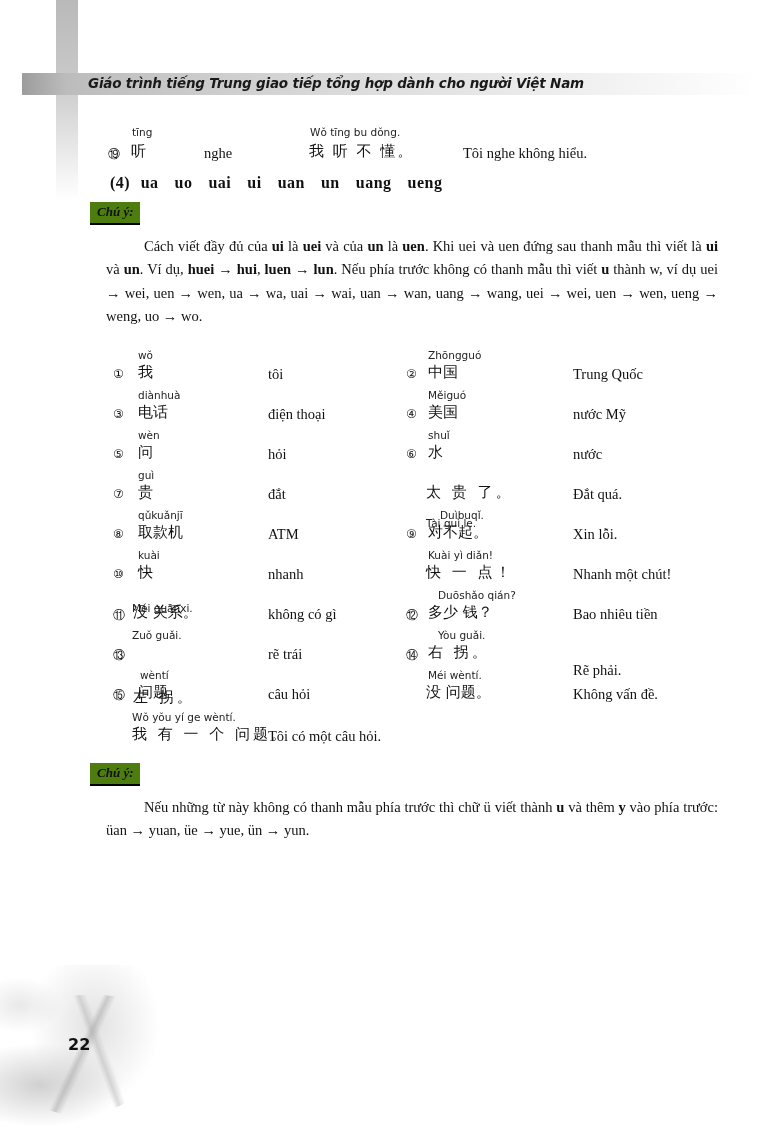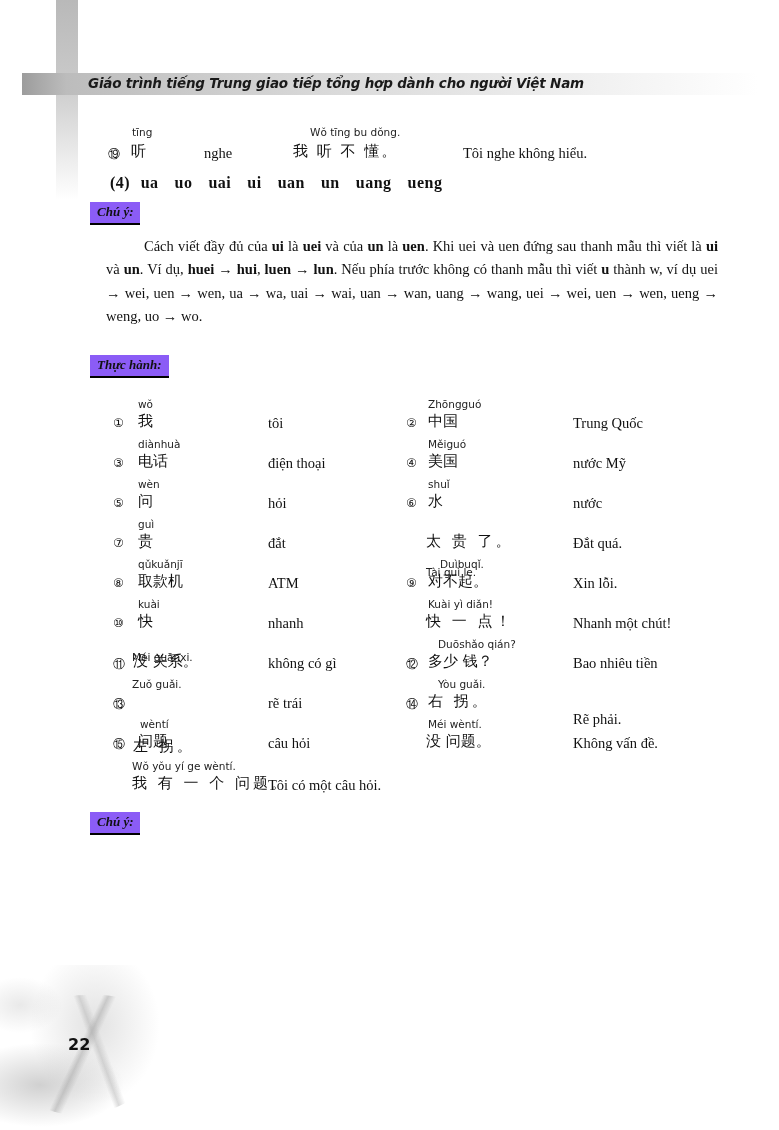--- a/index.html
+++ b/index.html
@@ -100,21 +100,21 @@
     font-size: 16px;
     margin: 16px 0 10px 22px;
     letter-spacing: 0.5px;
   }
   .sec-head .lbl { margin-right: 6px; }
   .sec-head .vowels span { margin-right: 16px; }
 
   
   .tag {
     display: inline-block;
-    background: #8b5cf6;
+    background: #4d7c0f;
     font-family: "Liberation Serif", serif;
     font-style: italic;
     font-weight: bold;
     font-size: 13px;
     padding: 2px 7px 3px 7px;
     border-bottom: 2px solid #000;
     margin-left: 2px;
   }
 
   .para {
@@ -192,21 +192,21 @@
   <div class="header-title">Giáo trình tiếng Trung giao tiếp tổng hợp dành cho người Việt Nam</div>
 
   <div class="content">
 
     <div class="top-example">
       <span class="abs py" style="left:44px; top:16px;">tīng</span>
       <span class="abs num" style="left:20px; top:36px;">⑲</span>
       <span class="abs hanzi" style="left:43px; top:32px;">听</span>
       <span class="abs viet" style="left:116px; top:35px;">nghe</span>
       <span class="abs py" style="left:222px; top:16px;">Wǒ tīng bu dǒng.</span>
-      <span class="abs hanzi" style="left:205px; top:32px;">我 听 不 懂。</span>
+      <span class="abs hanzi" style="left:221px; top:32px;">我 听 不 懂。</span>
       <span class="abs viet" style="left:375px; top:35px;">Tôi nghe không hiểu.</span>
     </div>
 
     <div class="sec-head">
       <span class="lbl">(4)</span>
       <span class="vowels">
         <span>ua</span><span>uo</span><span>uai</span><span>ui</span><span>uan</span><span>un</span><span>uang</span><span>ueng</span>
       </span>
     </div>
 
@@ -214,23 +214,20 @@
       <span class="tag">Chú ý:</span>
     </div>
 
     <div class="para">
       Cách viết đầy đủ của <b>ui</b> là <b>uei</b> và của <b>un</b> là <b>uen</b>. Khi uei và uen đứng sau thanh mẫu thì viết là
       <b>ui</b> và <b>un</b>. Ví dụ, <b>huei → hui</b>, <b>luen → lun</b>. Nếu phía trước không có thanh mẫu thì viết <b>u</b> thành w, ví
       dụ uei → wei, uen → wen, ua → wa, uai → wai, uan → wan, uang → wang, uei → wei, uen → wen,
       ueng → weng, uo → wo.
     </div>
 
-    <div style="margin-top:26px;">
-      <span class="tag">Thực hành:</span>
-    </div>
 
     <div class="practice">
 
       <span class="abs prow-py" style="left:50px; top:6px;">wǒ</span>
       <span class="abs num" style="left:25px; top:24px;">①</span>
       <span class="abs prow-cn" style="left:50px; top:20px;">我</span>
       <span class="abs prow-vn" style="left:180px; top:23px;">tôi</span>
 
       <span class="abs prow-py" style="left:340px; top:6px;">Zhōngguó</span>
       <span class="abs num" style="left:318px; top:24px;">②</span>
@@ -317,19 +314,23 @@
       <span class="abs prow-py" style="left:44px; top:368px;">Wǒ yǒu yí ge wèntí.</span>
       <span class="abs prow-cn" style="left:44px; top:382px; letter-spacing:3px;">我 有 一 个 问题。</span>
       <span class="abs prow-vn" style="left:180px; top:385px;">Tôi có một câu hỏi.</span>
     </div>
 
 
     <div>
       <span class="tag">Chú ý:</span>
     </div>
 
+    <div class="para">
+      Nếu những từ này không có thanh mẫu phía trước thì chữ ü viết thành <b>u</b> và thêm <b>y</b> vào phía
+      trước: üan → yuan, üe → yue, ün → yun.
+    </div>
 
   </div>
 
   <div class="bottom-art"></div>
   <div class="folio">22</div>
 
 </div>
 
 </body></html>

